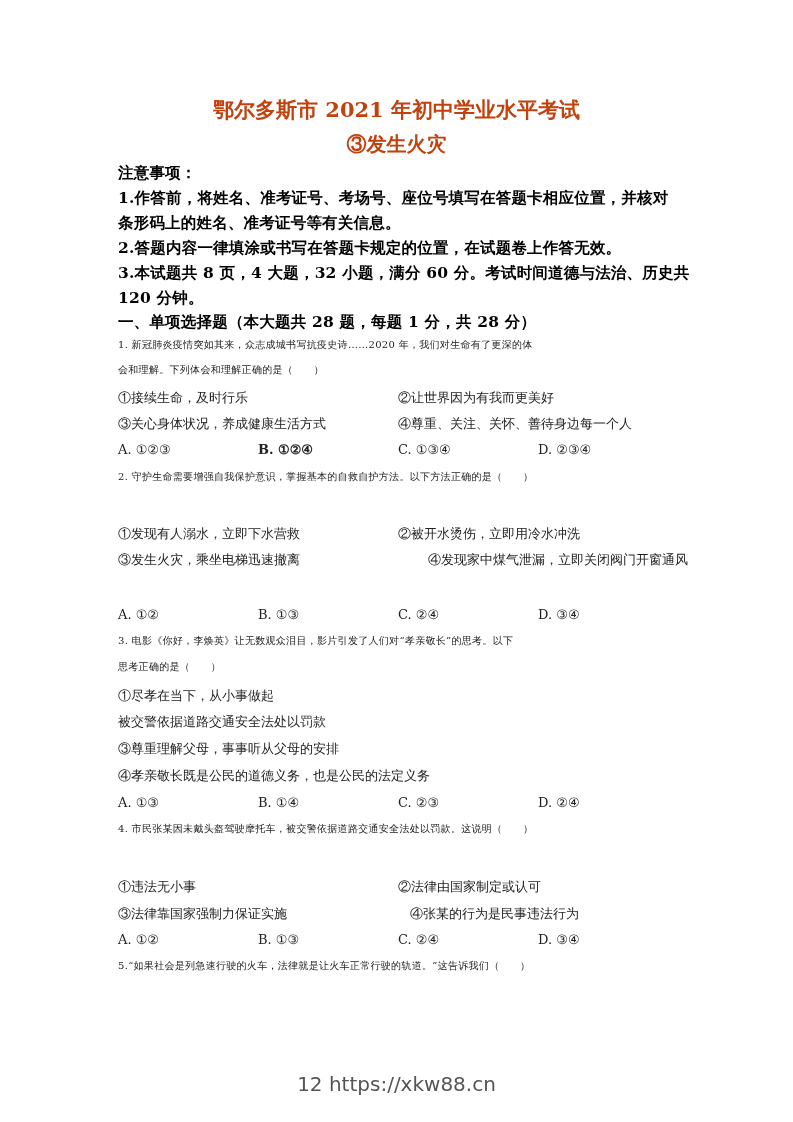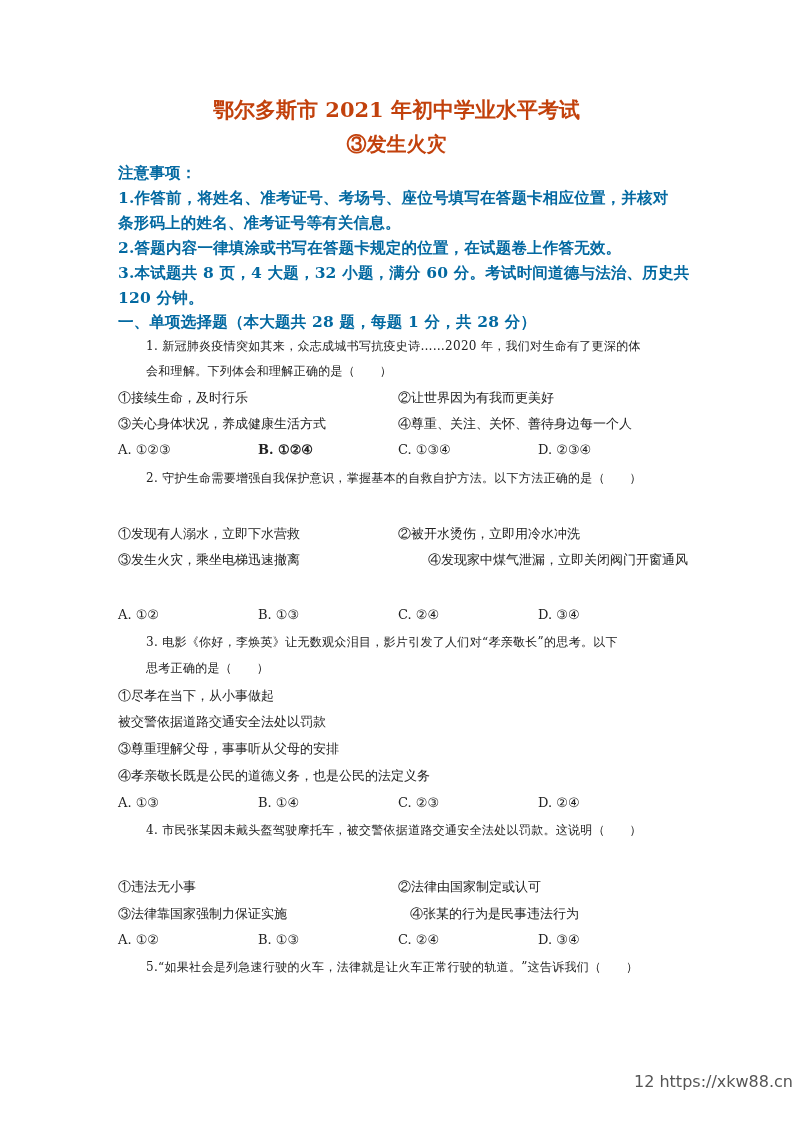--- a/index.html
+++ b/index.html
@@ -2,24 +2,24 @@
 <html><head>
 <meta charset="utf-8">
 <style>
   html, body { margin: 0; padding: 0; background: #ffffff; }
   body { width: 793px; height: 1122px; position: relative; overflow: hidden; color: #111; }
   .page { position: absolute; left: 0; top: 0; width: 793px; height: 1122px; background: #fff; }
   .title { position: absolute; left: 0; width: 793px; text-align: center; font-family: "DejaVu Serif", serif; font-weight: bold; color: #c2410c; }
   .t1 { top: 96px; font-size: 21px; }
   .t2 { top: 131px; font-size: 20px; }
   .line { position: absolute; left: 118px; white-space: nowrap; }
-  .bold { font-family: "DejaVu Serif", serif; font-weight: bold; font-size: 15.5px; color: #0369a1; letter-spacing: 0.2px; }
-  .reg { font-family: "DejaVu Serif", serif; font-size: 12px; color: #222; letter-spacing: 0.3px; margin-left: 28px; }
+  .bold { font-family: "DejaVu Serif", serif; font-weight: bold; font-size: 15.5px; color: #000000; letter-spacing: 0.2px; }
+  .reg { font-family: "DejaVu Serif", serif; font-size: 10px; color: #222; letter-spacing: 0.3px; }
   .opt { position: absolute; white-space: nowrap; font-family: "DejaVu Serif", serif; font-size: 13px; color: #222; }
-  .footer { position: absolute; top: 1072px; left: 0; width: 793px; text-align: right; font-family: "DejaVu Sans", sans-serif; font-size: 16px; color: #555; }
+  .footer { position: absolute; top: 1072px; left: 0; width: 793px; text-align: center; font-family: "DejaVu Sans", sans-serif; font-size: 20px; color: #555; }
 </style>
 </head>
 <body>
 
 <div class="page">
 
   <div class="title t1">鄂尔多斯市 2021 年初中学业水平考试</div>
   <div class="title t2">③发生火灾</div>
 
   <div class="line bold" style="top:163px;">注意事项：</div>

